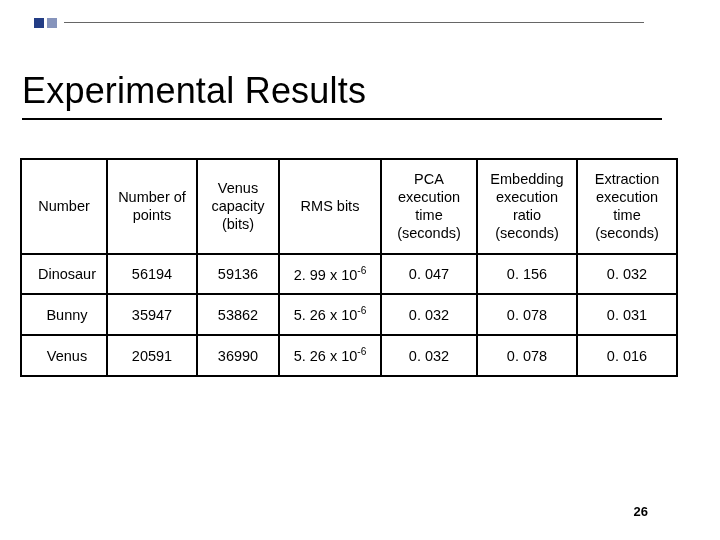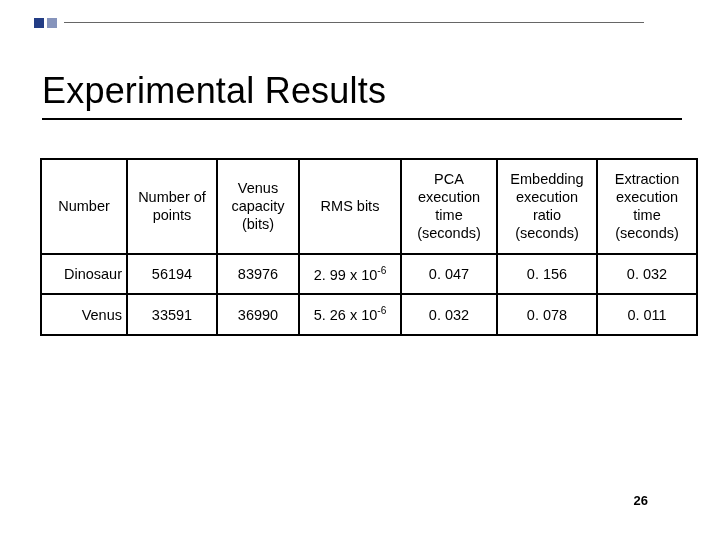--- a/index.html
+++ b/index.html
@@ -1,36 +1,36 @@
 <!DOCTYPE html>
 <html><head>
 <meta charset="utf-8">
 <style>
   * { box-sizing: border-box; margin: 0; padding: 0; }
   html, body { width: 720px; height: 540px; background: #fff; font-family: Arial, Helvetica, sans-serif; color: #000; }
-  .slide { position: relative; width: 676px; height: 540px; padding: 30px 32px 0 40px; }
+  .slide { position: relative; width: 676px; height: 540px; padding: 30px 32px 0 20px; }
   .accent-bar { position: absolute; top: 18px; left: 34px; display: flex; gap: 3px; }
   .accent-sq { width: 10px; height: 10px; background: #233d85; }
   .accent-sq.light { opacity: 0.55; }
   .accent-line { position: absolute; top: 22px; left: 64px; right: 32px; height: 1px; background: #666; }
   .title { font-size: 36px; margin: 40px 0 0 2px; font-weight: 400; letter-spacing: 0.2px; }
   .title-rule { margin: 6px 0 0 2px; height: 2px; background: #000; width: 640px; }
   .table-wrap { margin: 38px 0 0 0; }
   table { border-collapse: collapse; width: 656px; table-layout: fixed; }
   th, td { border: 2px solid #000; text-align: center; vertical-align: middle; font-size: 14.5px; padding: 10px 4px; line-height: 1.25; font-weight: 400; }
   th { font-weight: 400; }
-  td.cover { text-align: right; padding-left: 10px; }
+  td.cover { text-align: center; padding-left: 10px; }
   col.c0 { width: 86px; }
   col.c1 { width: 90px; }
   col.c2 { width: 82px; }
   col.c3 { width: 102px; }
   col.c4 { width: 96px; }
   col.c5 { width: 100px; }
   col.c6 { width: 100px; }
-  .pagenum { position: absolute; right: 28px; bottom: 32px; font-size: 13px; font-weight: 700; }
+  .pagenum { position: absolute; right: 28px; bottom: 21px; font-size: 13px; font-weight: 700; }
   sup { font-size: 0.7em; }
 </style>
 </head>
 <body>
 
 <div class="slide">
   <div class="accent-bar">
     <div class="accent-sq"></div>
     <div class="accent-sq light"></div>
   </div>
@@ -58,33 +58,42 @@
           <th>RMS bits</th>
           <th>PCA execution time (seconds)</th>
           <th>Embedding execution ratio (seconds)</th>
           <th>Extraction execution time (seconds)</th>
         </tr>
       </thead>
       <tbody>
         <tr>
           <td class="cover">Dinosaur</td>
           <td>56194</td>
-          <td>83976</td>
+          <td>59136</td>
           <td><span>2. 99</span> x 10<sup>-6</sup></td>
           <td>0. 047</td>
           <td>0. 156</td>
           <td>0. 032</td>
         </tr>
         <tr>
+          <td class="cover">Bunny</td>
+          <td>35947</td>
+          <td>53862</td>
+          <td><span>5. 26</span> x 10<sup>-6</sup></td>
+          <td>0. 032</td>
+          <td>0. 078</td>
+          <td>0. 031</td>
+        </tr>
+        <tr>
           <td class="cover">Venus</td>
-          <td>33591</td>
+          <td>20591</td>
           <td>36990</td>
           <td><span>5. 26</span> x 10<sup>-6</sup></td>
           <td>0. 032</td>
           <td>0. 078</td>
-          <td>0. 011</td>
+          <td>0. 016</td>
         </tr>
       </tbody>
     </table>
   </div>
 
   <div class="pagenum">26</div>
 </div>
 
 </body></html>

